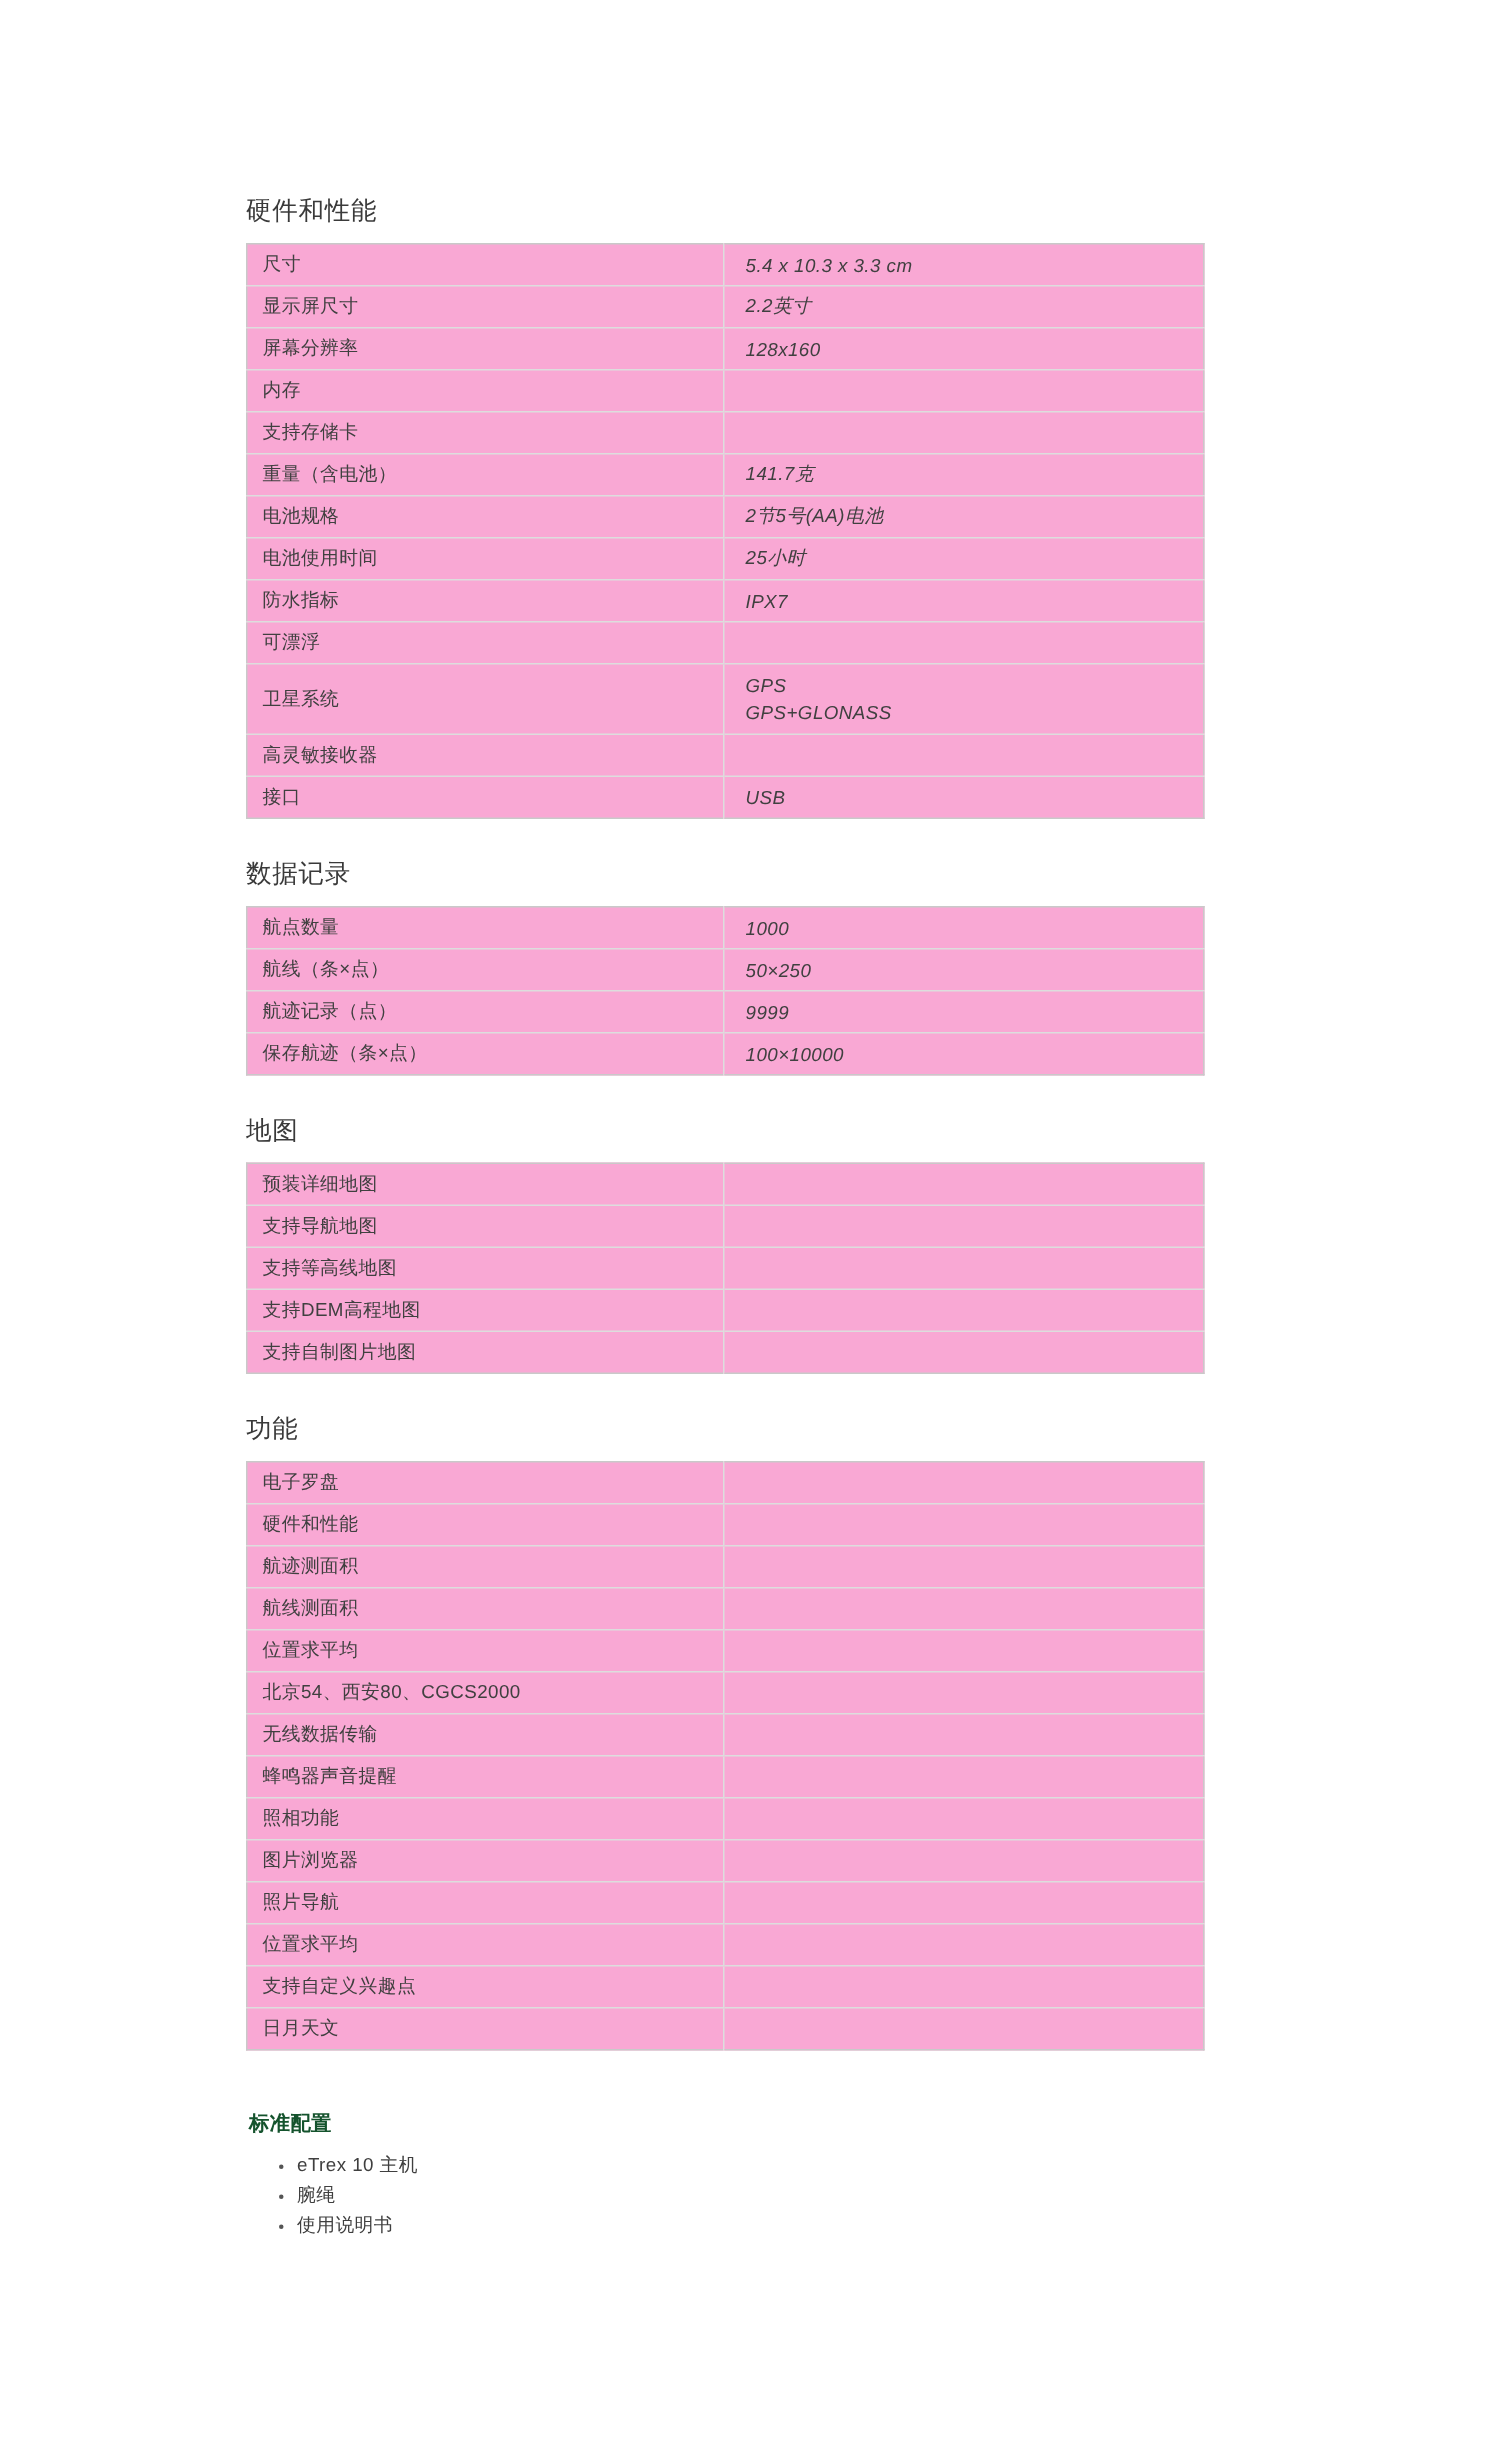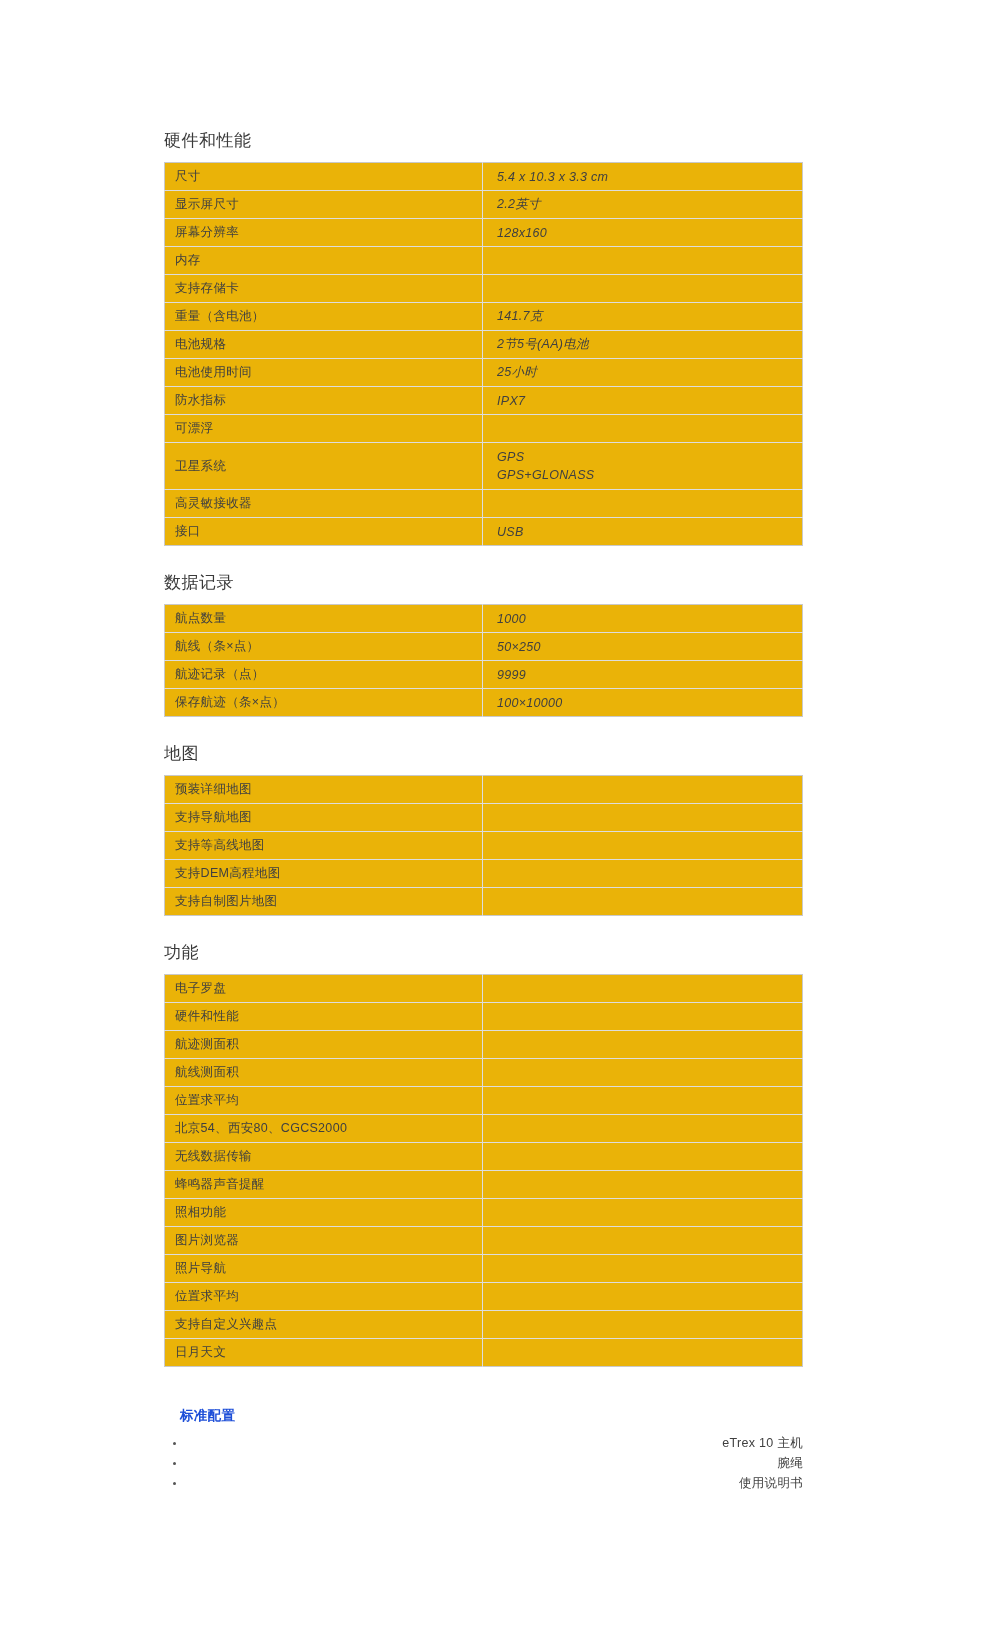--- a/index.html
+++ b/index.html
@@ -22,21 +22,21 @@
     font-weight: 400;
     color: #3a3a3a;
     margin: 12px 0 11px 0;
     letter-spacing: 0.5px;
   }
   table.spec-table {
     width: 639px;
     table-layout: fixed;
     border-collapse: collapse;
     border: 1px solid #c9c9c9;
-    background: #eab308;
+    background: #f9a8d4;
   }
   table.spec-table td {
     height: 28px;
     vertical-align: middle;
     font-size: 12.5px;
     color: #404040;
     letter-spacing: 0.3px;
     overflow: hidden;
     white-space: nowrap;
   }
@@ -50,29 +50,28 @@
   tr.multiline td {
     height: auto;
     padding-top: 5px;
     padding-bottom: 5px;
   }
   .value-line { display: block; line-height: 18px; }
   .std-config { margin-top: 40px; }
   h3.std-title {
     font-size: 13.5px;
     font-weight: 700;
-    color: #1d4ed8;
-    margin: 0 0 12px 16px;
+    color: #14532d;
+    margin: 0 0 12px 2px;
     letter-spacing: 0.3px;
   }
   ul.std-list {
-    margin: 0;
+    margin: 12px;
     padding-left: 22px;
     list-style: disc;
-    text-align: right;
   }
   ul.std-list li {
     font-size: 12.5px;
     color: #3f3f3f;
     line-height: 13px;
     margin-bottom: 7px;
     letter-spacing: 0.3px;
   }
   ul.std-list li::marker { color: #555; font-size: 10px; }
 </style>

